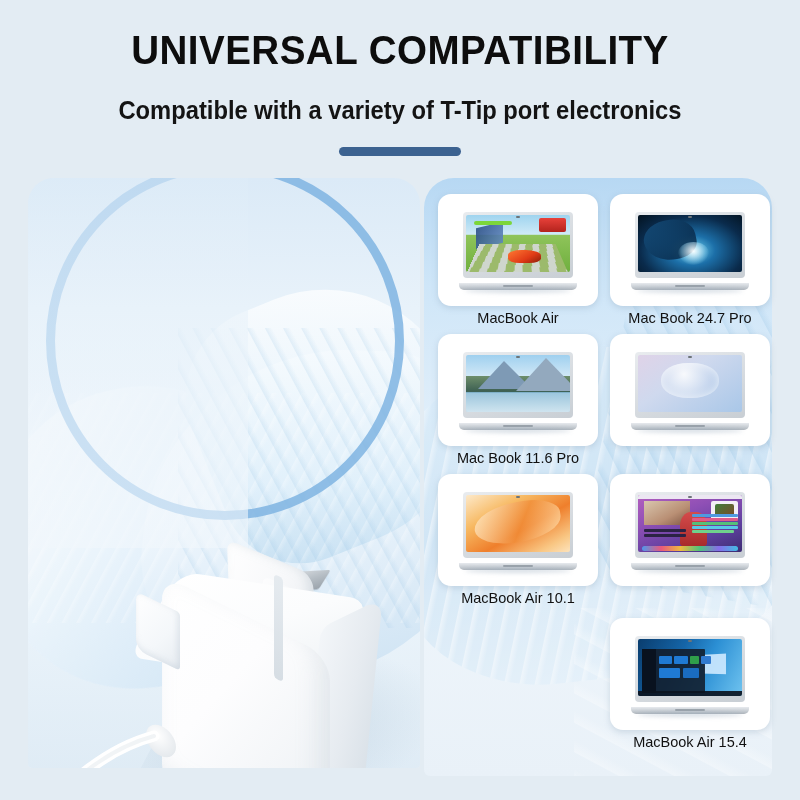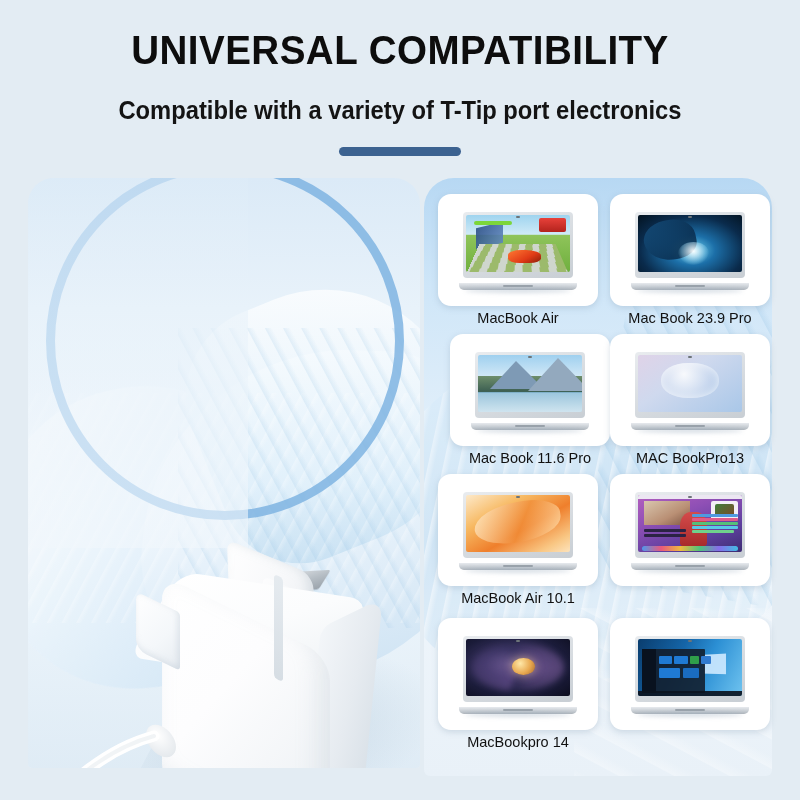--- a/index.html
+++ b/index.html
@@ -449,23 +449,23 @@
            <div class="notch"></div>
            <div class="screen sc-wave">
              <div class="curl"></div>
                 <div class="splash"></div>
            </div>
          </div>
          <div class="base"></div>
          <div class="base-shadow"></div>
        </div>
      </div>
-     <div class="caption">Mac Book 23.9 Pro</div>
-      </div>
-      <div class="cell" style="left: 26px; top: 156px;">
+     <div class="caption">Mac Book 24.7 Pro</div>
+      </div>
+      <div class="cell" style="left: 14px; top: 156px;">
         <div class="card">
        <div class="laptop">
          <div class="lid">
            <div class="notch"></div>
            <div class="screen sc-mountain">
              <div class="peak"></div>
                 <div class="peak2"></div>
                 <div class="lake"></div>
            </div>
          </div>
@@ -481,21 +481,20 @@
          <div class="lid">
            <div class="notch"></div>
            <div class="screen sc-hp">
              <div class="blob"></div>
            </div>
          </div>
          <div class="base"></div>
          <div class="base-shadow"></div>
        </div>
      </div>
-     <div class="caption">MAC BookPro13</div>
       </div>
       <div class="cell" style="left: 14px; top: 296px;">
         <div class="card">
        <div class="laptop">
          <div class="lid">
            <div class="notch"></div>
            <div class="screen sc-silk">
              <div class="fold"></div>
            </div>
          </div>
@@ -525,36 +524,20 @@
      <div class="clip" style="left:6%;top:60%;width:40%;background:#2b2344"></div>
      <div class="clip" style="left:6%;top:68%;width:40%;background:#2b2344"></div>
      <div class="dock"></div>
            </div>
          </div>
          <div class="base"></div>
          <div class="base-shadow"></div>
        </div>
      </div>
       </div>
-      <div class="cell" style="left: 14px; top: 440px;">
-        <div class="card">
-       <div class="laptop">
-         <div class="lid">
-           <div class="notch"></div>
-           <div class="screen sc-space">
-             <div class="swirl"></div>
-                <div class="planet"></div>
-           </div>
-         </div>
-         <div class="base"></div>
-         <div class="base-shadow"></div>
-       </div>
-     </div>
-     <div class="caption">MacBookpro 14</div>
-      </div>
       <div class="cell" style="left: 186px; top: 440px;">
         <div class="card">
        <div class="laptop">
          <div class="lid">
            <div class="notch"></div>
            <div class="screen sc-win">
              <div class="winlogo"></div>
                 <div class="startpanel"></div>
                 <div class="side"></div>
      <div class="tile" style="left:20%;top:30%;width:13%;height:13%"></div>
@@ -563,16 +546,17 @@
      <div class="tile" style="left:61%;top:30%;width:9%;height:13%;background:#2f7ad0"></div>
      <div class="tile" style="left:20%;top:50%;width:20%;height:18%"></div>
      <div class="tile" style="left:43%;top:50%;width:16%;height:18%;background:#1a6cc0"></div>
      <div class="taskbar"></div>
            </div>
          </div>
          <div class="base"></div>
          <div class="base-shadow"></div>
        </div>
      </div>
+     <div class="caption">MacBook Air 15.4</div>
       </div>
     </div>
 
 </div>
 
 </body></html>

